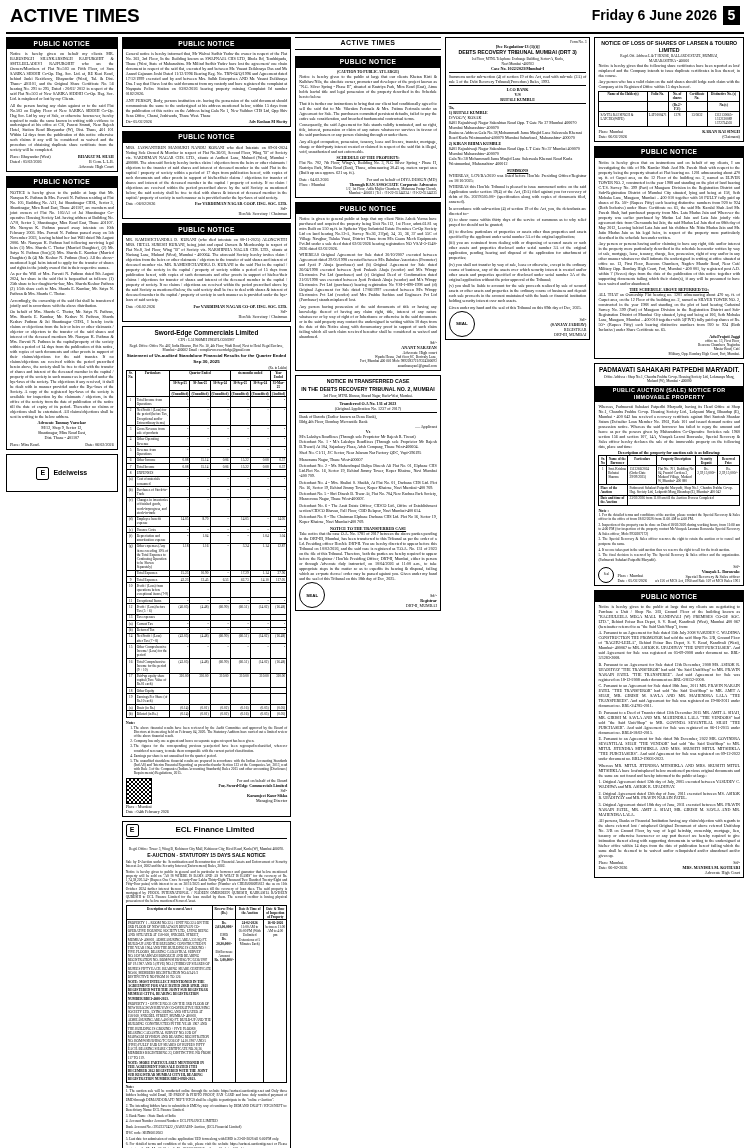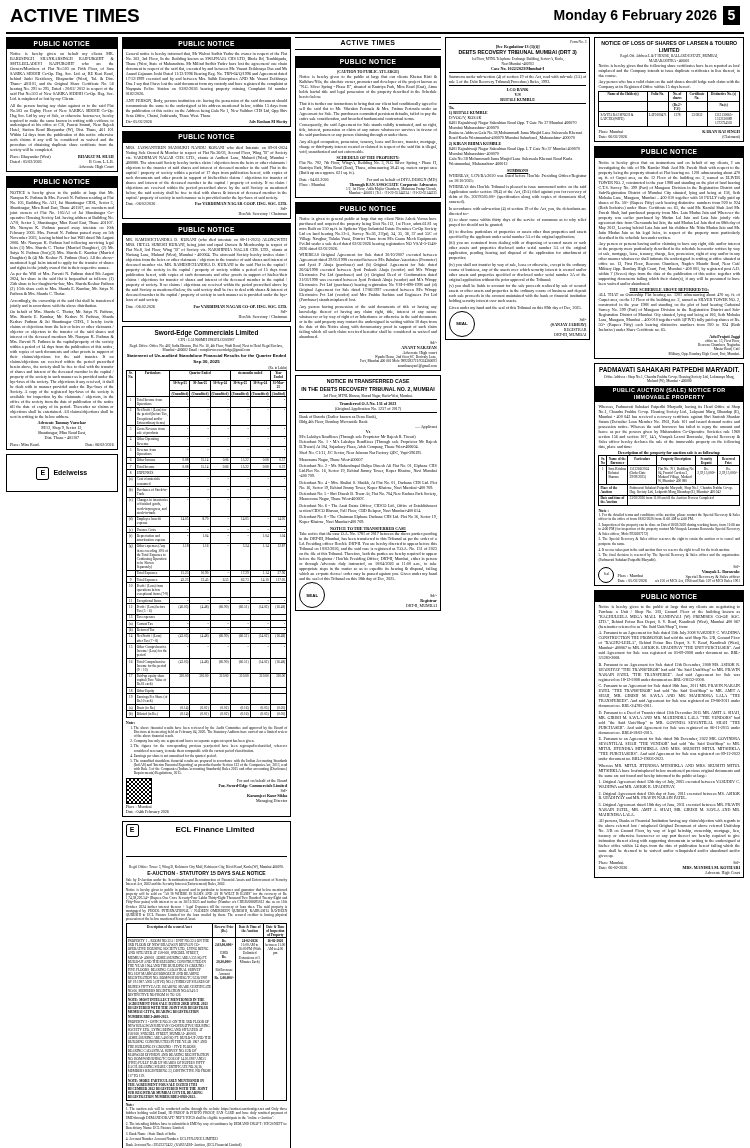--- a/index.html
+++ b/index.html
@@ -95,32 +95,32 @@
   }
   .active-times-logo {
     text-align:center; font-family:"Liberation Sans", sans-serif;
     font-weight:bold; font-size:7px; letter-spacing:0.5px;
     border-top:1px solid #000; border-bottom:1px solid #000;
     padding:1px 0; margin-bottom:2px;
   }
   .flexrow { display:flex; justify-content:space-between; gap:3px; }
   ol.lst { margin:1px 0 1px 8px; padding:0; }
   ol.lst li { margin-bottom:0.8px; text-align:justify; }
-  .bankhdr { display:flex; align-items:center; gap:4px; border-bottom:1px solid #000; padding-bottom:19px; margin-bottom:8px;}
+  .bankhdr { display:flex; align-items:center; gap:4px; border-bottom:1px solid #000; padding-bottom:1px; margin-bottom:8px;}
   .bankhdr .nm { font-family:"Liberation Sans", sans-serif; font-weight:bold; font-size:8px; }
 </style>
 </head>
 <body>
 
 <div class="page">
 
   <div class="masthead">
     <div class="brand">ACTIVE TIMES</div>
     <div class="right">
-      <div class="date">Monday 6 February 2026</div>
+      <div class="date">Friday 6 June 2026</div>
       <div class="pageno">5</div>
     </div>
   </div>
 
   <div class="cols">
 
     <div class="col c1">
 
       <div class="box">
         <div class="nhdr">PUBLIC NOTICE</div>

